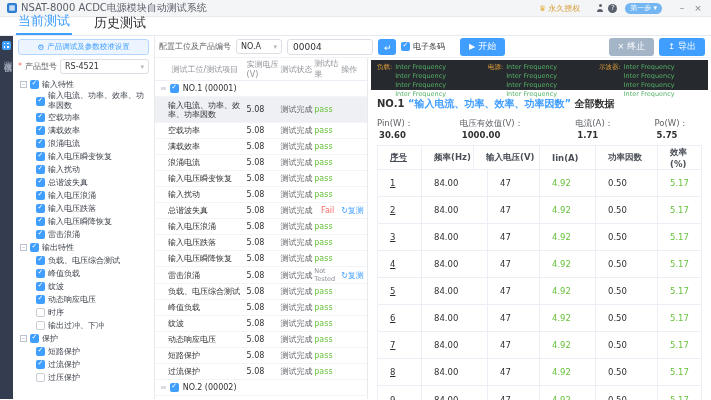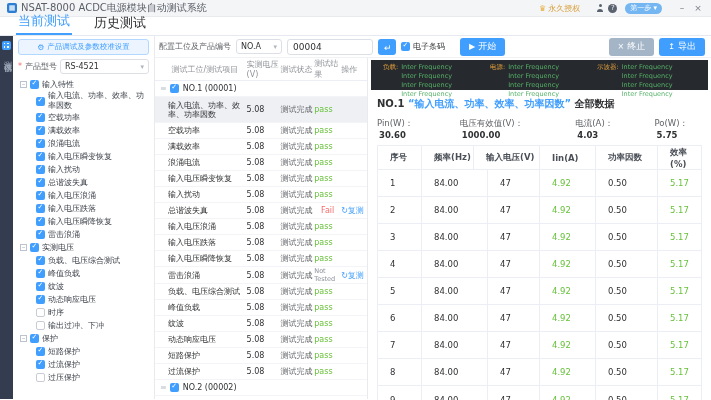--- a/index.html
+++ b/index.html
@@ -79,36 +79,36 @@
   .res-pass{color:#67c23a;}
   .res-fail{color:#f56c6c;text-align:center;}
   .res-nt{color:#8a8f99;font-size:6.5px;}
   .retry{color:#409eff;white-space:nowrap;}
   .retry .ri{font-size:8px;}
   .grow{display:flex;align-items:center;gap:4px;min-height:16px;padding-left:5px;border-bottom:1px solid #f2f4f7;}
   .drag{color:#b8bfc9;font-size:8px;letter-spacing:-1px;}
   .gname{color:#303133;}
   
   .right-panel{flex:1;min-width:0;display:flex;flex-direction:column;}
-  .console{margin:2px 3px 0;background:#26292d;display:flex;gap:8px;padding:3px 12px;font-size:6.5px;line-height:9px;height:30px;}
+  .console{margin:2px 3px 0;background:#26292d;display:flex;gap:8px;padding:3px 6px;font-size:6.5px;line-height:9px;height:30px;}
   .csec{flex:1;display:flex;gap:3px;min-width:0;}
   .clabel{color:#e6a23c;white-space:nowrap;}
   .cvals{display:flex;flex-wrap:wrap;column-gap:6px;min-width:0;}
   .cval{color:#55b168;white-space:nowrap;}
   .result-title{margin:7px 9px 0;font-size:10px;font-weight:bold;color:#303133;}
   .rt-item{color:#409eff;}
   .stats{display:flex;gap:28px;margin:7px 9px 5px;font-size:8.5px;color:#606266;}
   .stat b{color:#303133;margin-left:2px;}
   .rtable{margin:0 9px;border:1px solid #ebeef5;font-size:8.5px;flex:0 0 auto;}
   .rrow{display:flex;align-items:center;height:27px;border-bottom:1px solid #ebeef5;}
   .rrow:last-child{border-bottom:none;}
   .rrow.rhead{height:24px;font-weight:bold;color:#4a4f57;}
   .rcell{padding-left:12px;border-right:1px solid #ebeef5;height:100%;display:flex;align-items:center;}
   .rcell:last-child{border-right:none;}
-  .rc0{width:44px;}.rc1{width:66px;}.rc2{width:52px;}.rc3{width:56px;}.rc4{width:62px;}.rc5{flex:1;}
+  .rc0{width:44px;text-decoration:underline;}.rc1{width:66px;}.rc2{width:52px;}.rc3{width:56px;}.rc4{width:62px;}.rc5{flex:1;}
   .green{color:#67c23a;}
 </style>
 </head>
 <body>
 
 <div class="app">
 
   <div class="titlebar">
     <span class="app-icon">▦</span>
     <span class="app-title">NSAT-8000 ACDC电源模块自动测试系统</span>
@@ -197,21 +197,21 @@
             <span class="cb"></span>
             <span class="tlabel">输入电压瞬降恢复</span>
           </div>
           <div class="tnode child">
             <span class="cb"></span>
             <span class="tlabel">雷击浪涌</span>
           </div>
           <div class="tnode">
             <span class="twisty">–</span>
             <span class="cb"></span>
-            <span class="tlabel">实测电压</span>
+            <span class="tlabel">输出特性</span>
           </div>
           <div class="tnode child">
             <span class="cb"></span>
             <span class="tlabel">负载、电压综合测试</span>
           </div>
           <div class="tnode child">
             <span class="cb"></span>
             <span class="tlabel">峰值负载</span>
           </div>
           <div class="tnode child">
@@ -452,21 +452,21 @@
               </div>
             </div>
           <div class="result-title">
             <span>NO.1</span>
             <span class="rt-item">“输入电流、功率、效率、功率因数”</span>
             <span>全部数据</span>
           </div>
           <div class="stats" id="stats">
               <span class="stat"><span>Pin(W)：</span><b>30.60</b></span>
               <span class="stat"><span>电压有效值(V)：</span><b>1000.00</b></span>
-              <span class="stat"><span>电流(A)：</span><b>4.03</b></span>
+              <span class="stat"><span>电流(A)：</span><b>1.71</b></span>
               <span class="stat"><span>Po(W)：</span><b>5.75</b></span>
             </div>
           <div class="rtable" id="rtable">
               <div class="rrow rhead">
                 <span class="rcell rc0">序号</span>
                 <span class="rcell rc2">频率(Hz)</span>
                 <span class="rcell rc1">输入电压(V)</span>
                 <span class="rcell rc3">Iin(A)</span>
                 <span class="rcell rc4">功率因数</span>
                 <span class="rcell rc5">效率(%)</span>

